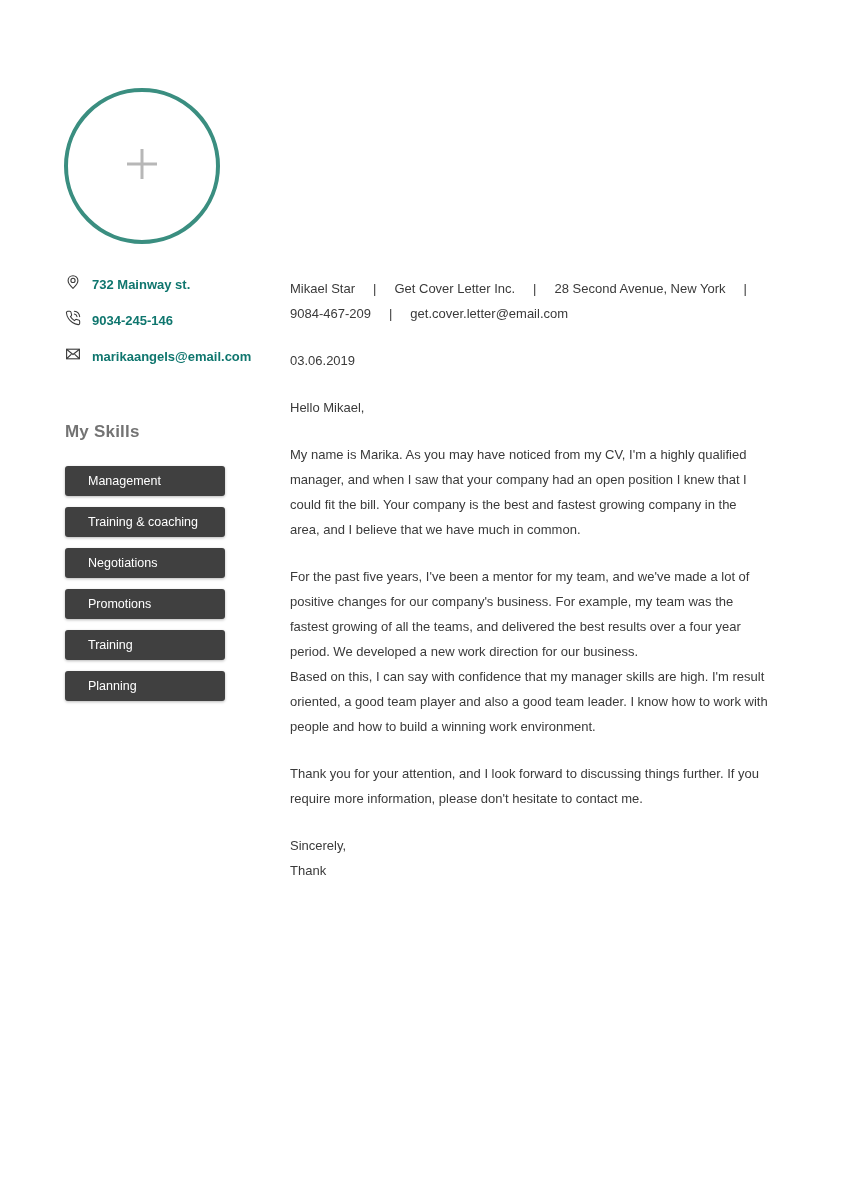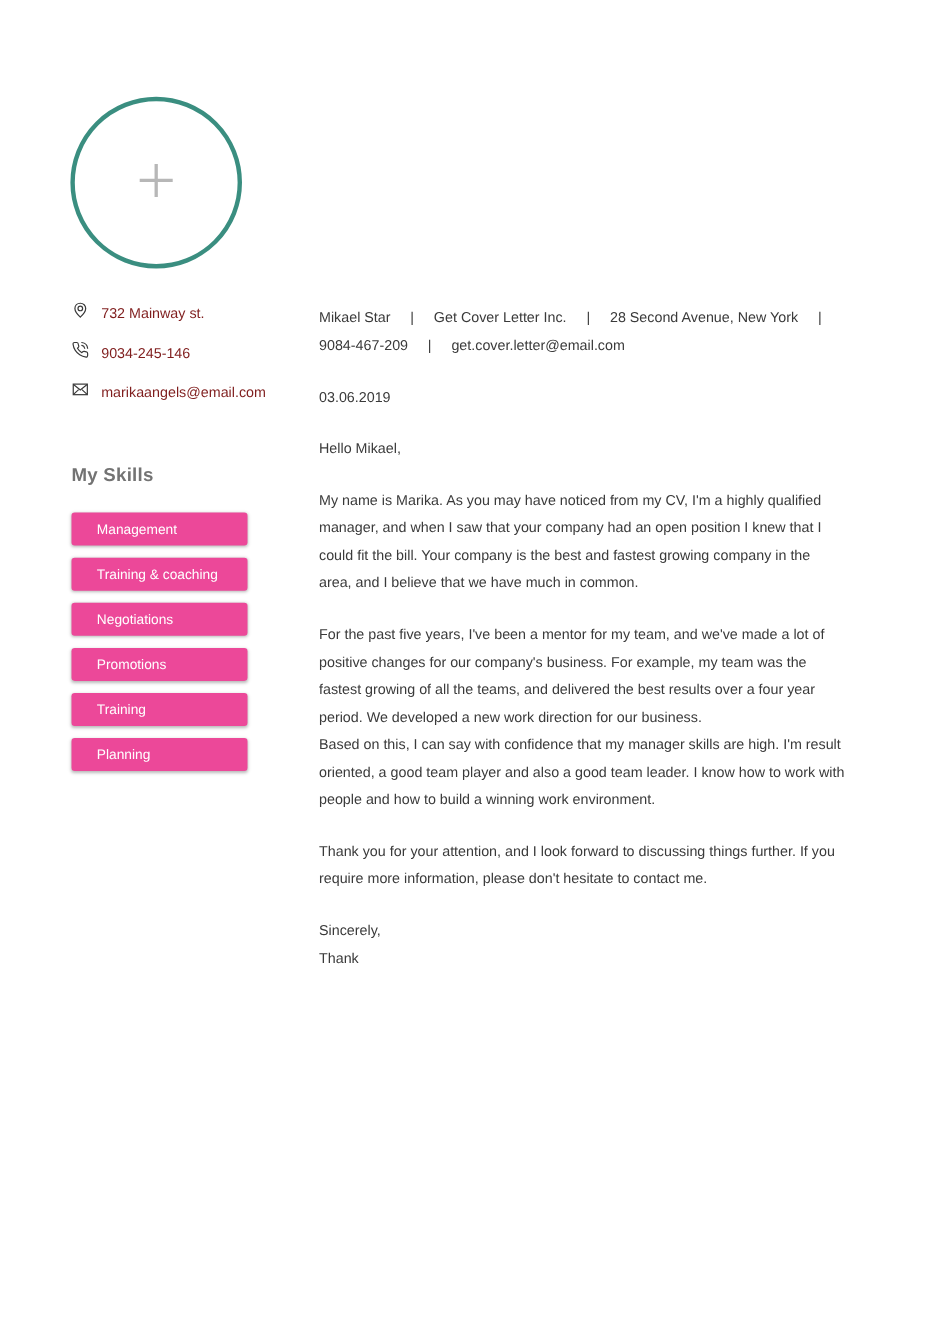--- a/index.html
+++ b/index.html
@@ -26,30 +26,30 @@
   .photo-circle {
     position:absolute; left:64px; top:88px; width:156px; height:156px;
     border:4px solid #3a8e80; border-radius:50%; background:#ffffff;
     display:flex; align-items:center; justify-content:center; cursor:pointer;
   }
 
   
   .contact-block { position:absolute; left:65px; top:276px; width:215px; }
   .contact-row { display:flex; align-items:center; gap:11px; margin-bottom:20px; height:16px; }
   .contact-row svg { flex:0 0 16px; }
-  .contact-text { font-size:13px; color:#7f1d1d; white-space:nowrap; }
+  .contact-text { font-size:13px; color:#0f766e; white-space:nowrap;font-weight:bold; }
 
   .skills-block { position:absolute; left:65px; top:421px; width:215px; }
   .skills-heading {
     font-size:17px; font-weight:bold; color:#737373; line-height:22px;
     letter-spacing:0.2px;
   }
   .skills-list { margin-top:23px; }
   .skill-button {
-    width:160px; height:30px; margin-bottom:11px; background:#ec4899;
+    width:160px; height:30px; margin-bottom:11px; background:#404040;
     border:none; border-radius:3px; box-shadow:0 1px 3px rgba(0,0,0,0.28);
     display:flex; align-items:center; padding-left:23px;
     color:#ffffff; font-size:12.5px; font-family:"Liberation Sans", sans-serif;
     cursor:pointer; text-align:left;
   }
 
   
   .letter { position:absolute; left:290px; top:276px; width:478px;
     font-size:13px; line-height:25px; color:#3a3a3a; }
   .block { margin-bottom:22px; }

